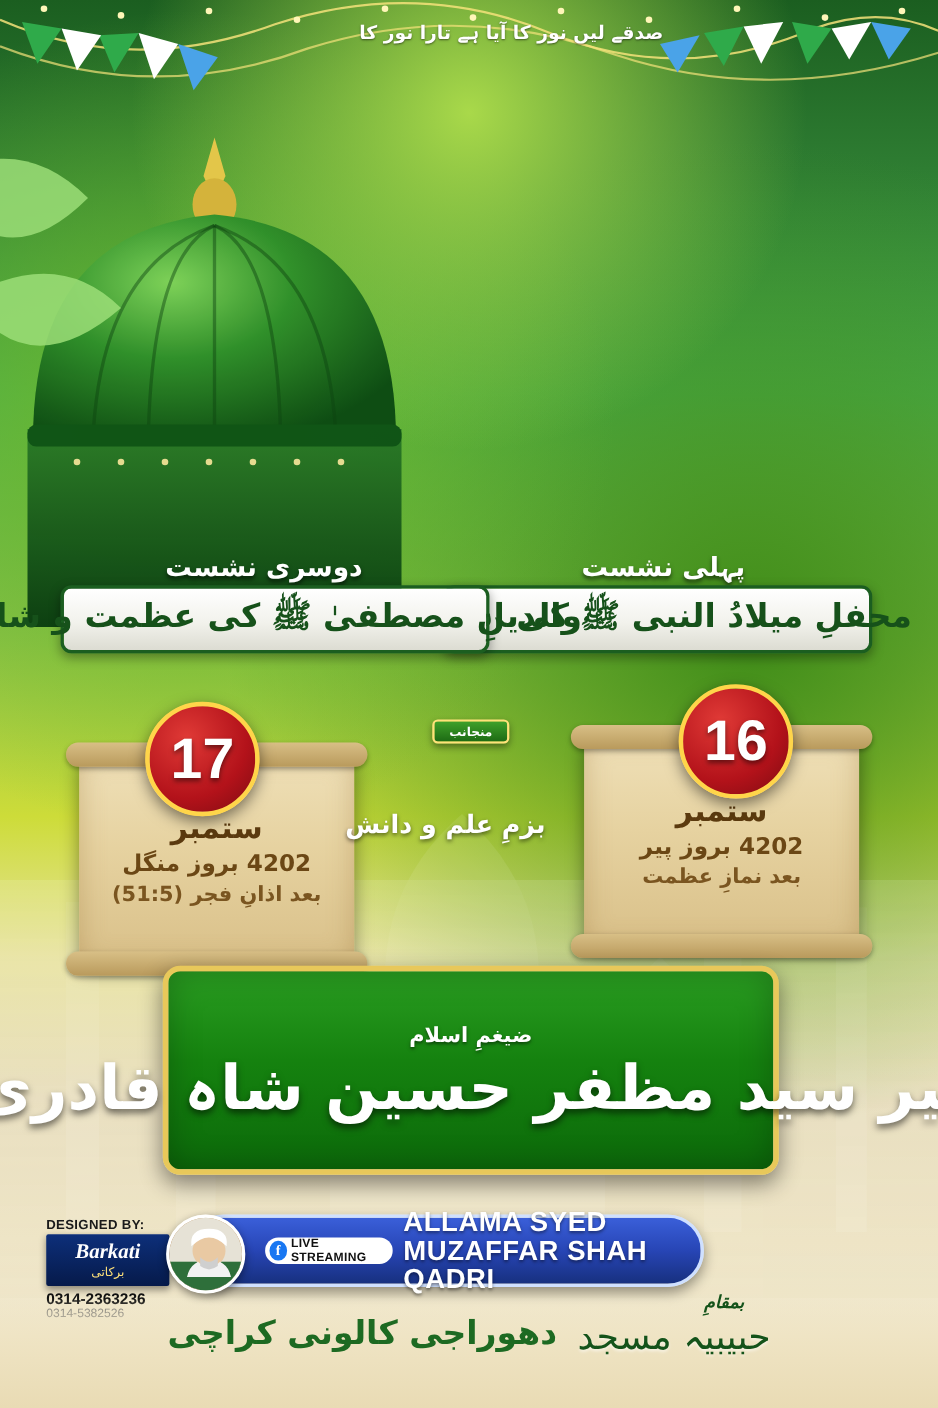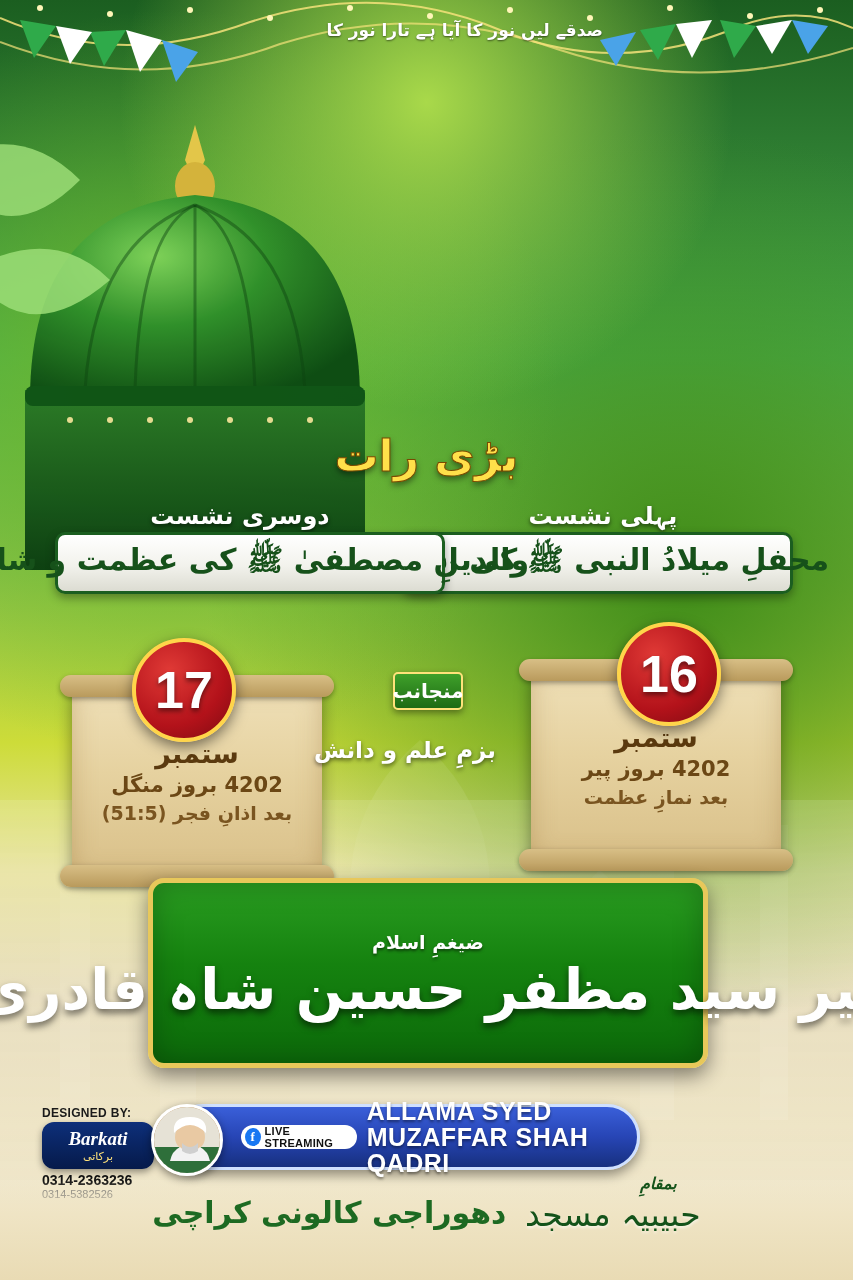--- a/index.html
+++ b/index.html
@@ -129,25 +129,25 @@
     position: absolute; width: 104px; height: 104px; border-radius: 50%;
     background: radial-gradient(circle at 35% 30%, #e03a36 0%, #b3121a 60%, #7d0b12 100%);
     border: 4px solid #ffd54a;
     box-shadow: 0 5px 14px rgba(0,0,0,.5);
     display: flex; align-items: center; justify-content: center;
     color: #ffffff; font-size: 52px; font-weight: bold;
     text-shadow: 0 3px 5px rgba(0,0,0,.5);
   }
 
   .mid-tag {
-    position: absolute; left: 393px; top: 672px; width: 70px; height: 38px;
+    position: absolute; left: 393px; top: 654px; width: 70px; height: 22px;
     background: linear-gradient(180deg,#3fa02a,#1d6b14);
     border: 2px solid #ffe27a; border-radius: 5px;
     display:flex; align-items:center; justify-content:center;
-    color:#ffffff; font-size: 20px; font-weight: bold;
+    color:#ffffff; font-size: 11px; font-weight: bold;
     box-shadow: 0 3px 7px rgba(0,0,0,.4);
   }
   .mid-text {
     position: absolute; left: 360px; top: 735px; width: 136px;
     text-align: center; color: #ffffff; font-size: 23px; font-weight: bold;
     line-height: 1.35; text-shadow: 0 2px 4px rgba(0,0,0,.55);
   }
 
   
   .speaker-panel {
@@ -170,21 +170,21 @@
     text-shadow: 0 2px 4px rgba(0,0,0,.6);
   }
 
   
   .designer {
     position: absolute; left: 42px; top: 1096px; width: 112px; margin-top: 10px;
   }
   .designer .dby { font-size: 12px; font-weight: bold; color: #1a1a1a; letter-spacing: .3px; }
   .designer .card {
     margin-top: 2px; background: linear-gradient(180deg,#0d2f7a,#061a4a);
-    border-radius: 12px; padding: 6px 4px; text-align: center;
+    border-radius: 2px; padding: 6px 4px; text-align: center;
     box-shadow: 0 3px 7px rgba(0,0,0,.4);
   }
   .designer .brand { color: #ffffff; font-size: 19px; font-family:"Liberation Serif", serif; font-style: italic; font-weight: bold; }
   .designer .brand-ur { color: #ffe27a; font-size: 11px; }
   .designer .phone { margin-top: 3px; font-size: 14px; font-weight: bold; color: #111; }
   .designer .phone2 { font-size: 11px; color: #6b6b6b; }
 
   
   .livebar {
     position: absolute; left: 170px; top: 1104px; width: 470px; height: 66px;
@@ -341,21 +341,20 @@
       <circle cx="750" cy="16" r="3"></circle>
         <circle cx="820" cy="10" r="3"></circle>
     </g>
   </svg>
 
   <div class="topline urdu">
     <div>صدقے لیں نور کا آیا ہے تارا نور کا</div>
   </div>
 
 
-  <div class="subtitle urdu">بڑی رات</div>
 
   <div class="sessions">
     <div class="sess-label urdu" style="right:120px; top:2px; width:260px;">پہلی نشست</div>
     <div class="sess-box" style="right:60px; top:32px; width:390px;">
       <span class="urdu">محفلِ میلادُ النبی ﷺ کی اہمیت</span>
     </div>
 
     <div class="sess-label urdu" style="left:110px; top:2px; width:260px;">دوسری نشست</div>
     <div class="sess-box" style="left:55px; top:32px; width:390px;">
       <span class="urdu">والدینِ مصطفیٰ ﷺ کی عظمت و شان</span>

